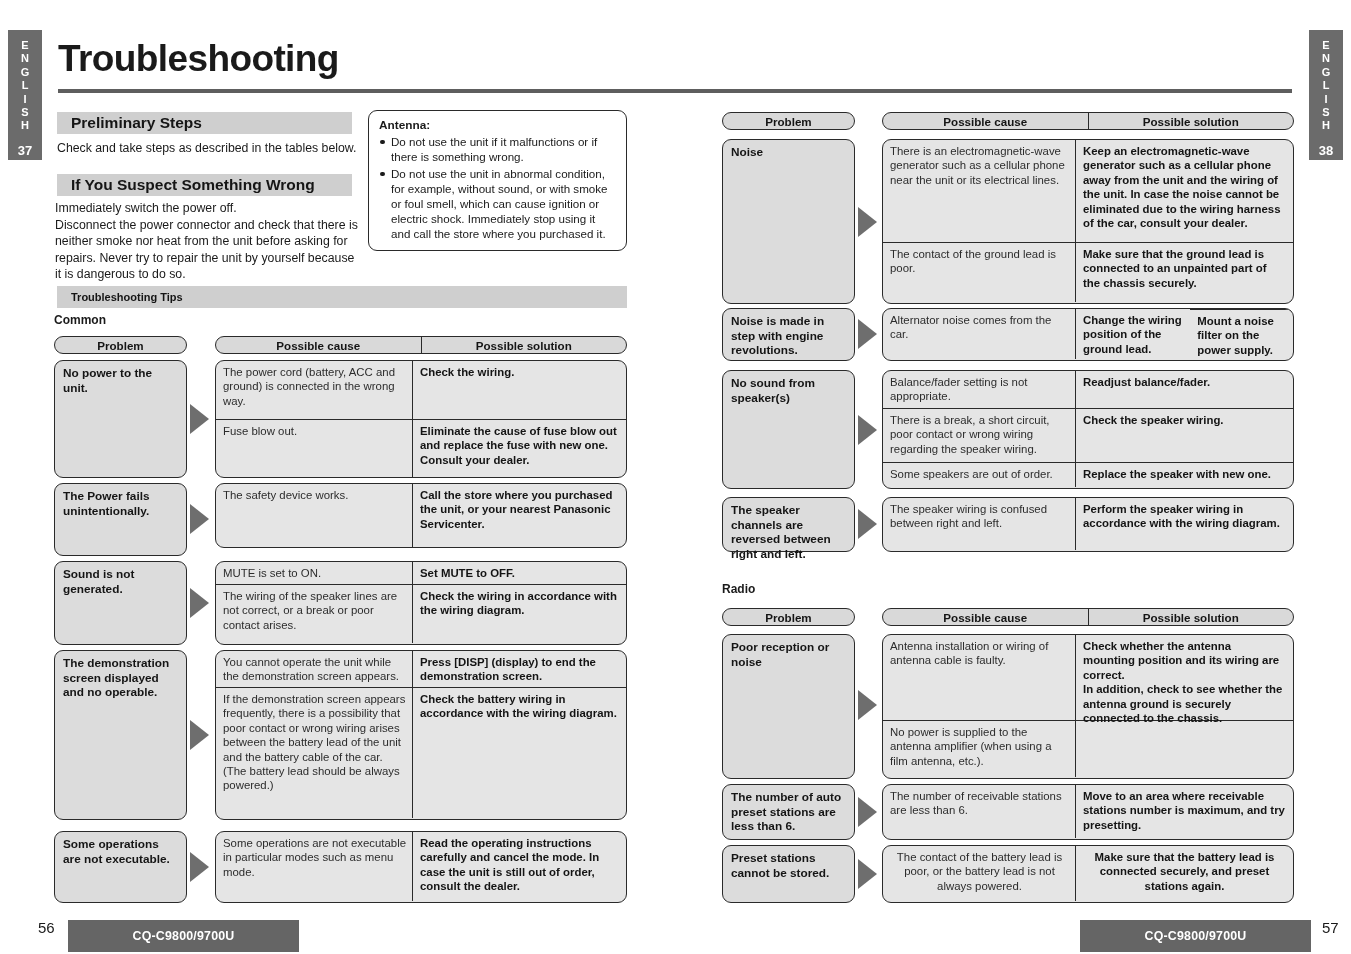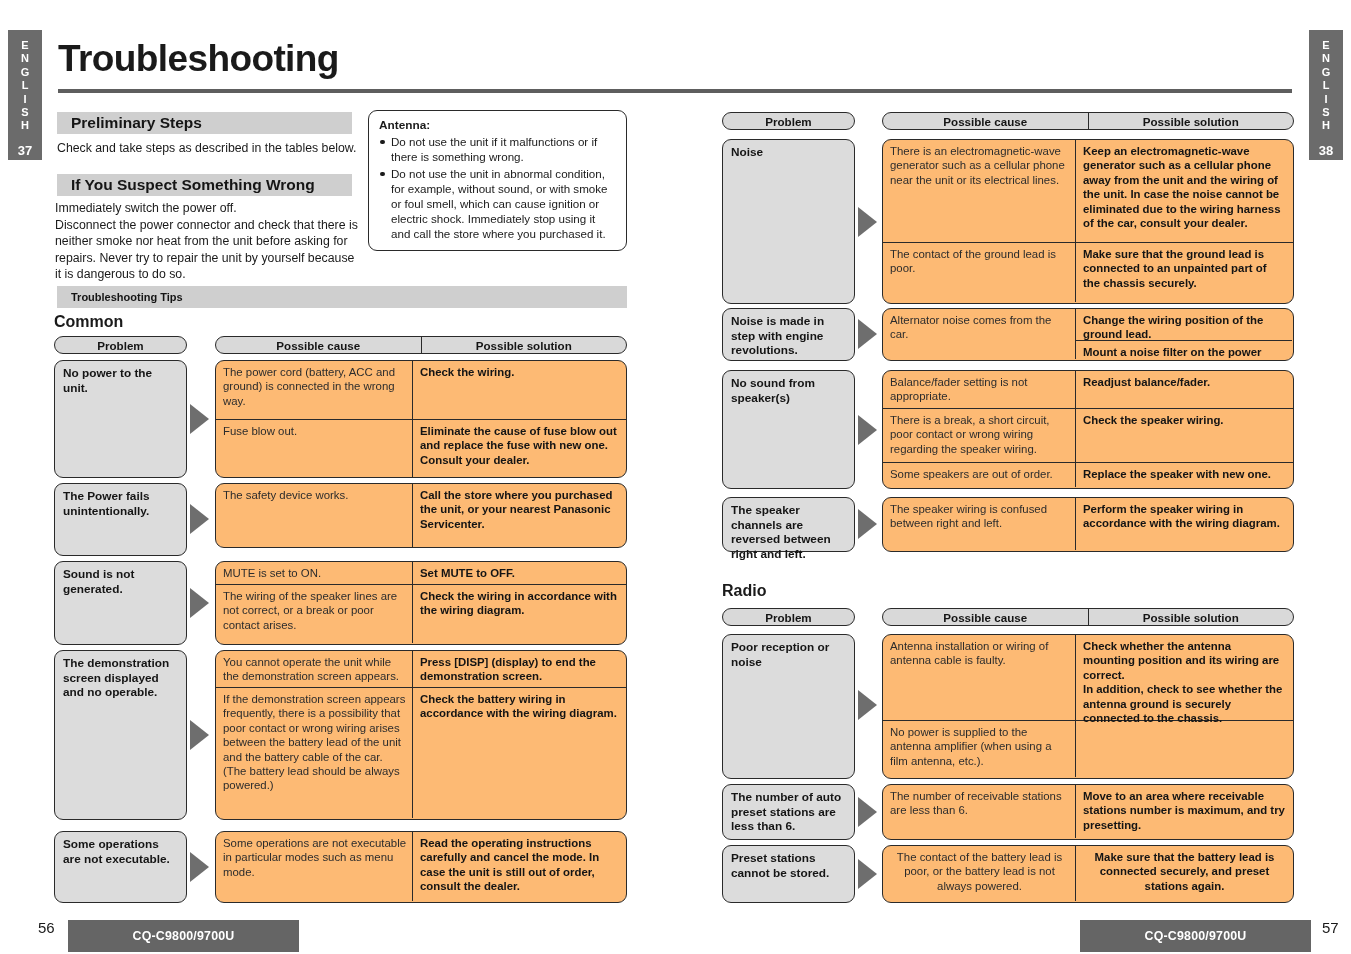--- a/index.html
+++ b/index.html
@@ -56,21 +56,21 @@
   }
   .caution .c-title{ font-weight:bold; font-size:11.8px; margin-bottom:1px; }
   .caution ul{ margin:0; padding:0; list-style:none; }
   .caution li{ position:relative; padding-left:12px; margin-bottom:2px; }
   .caution li:before{
     content:""; position:absolute; left:1px; top:5.5px;
     width:4.5px; height:4.5px; background:#1a1a1a; border-radius:50%;
   }
 
   
-  .sub-label{ position:absolute; font-size:16px; font-weight:bold; }
+  .sub-label{ position:absolute; font-size:12px; font-weight:bold; }
   .hdr-pill{
     position:absolute; top:0; height:18px;
     background:#d9d9d9; border:1.4px solid #2a2a2a; border-radius:9px;
     font-size:11.6px; font-weight:bold; color:#151515;
     display:flex; align-items:center; justify-content:center;
   }
   .hdr-pill.split{
     display:flex; padding:0;
   }
   .hdr-pill.split > div{
@@ -90,34 +90,34 @@
   .arrow{
     position:absolute; width:0; height:0;
     border-top:15px solid transparent;
     border-bottom:15px solid transparent;
     border-left:19px solid #6e6e6e;
   }
 
   
   .cs-box{
     position:absolute; border:1.6px solid #2a2a2a; border-radius:9px;
-    background:#fdba74; overflow:hidden;
+    background:#e5e5e5; overflow:hidden;
   }
   .cs-row{ display:flex; border-bottom:1.3px solid #2a2a2a; }
   .cs-row:last-child{ border-bottom:none; }
   .cs-cause{
     border-right:1.3px solid #2a2a2a;
     padding:4px 6px 4px 7px;
     font-size:11.4px; line-height:14.4px; color:#2c2c2c;
   }
   .cs-sol{
     padding:4px 6px 4px 7px;
     font-size:11.4px; line-height:14.4px; font-weight:bold; color:#141414;
   }
-  .cs-sol.stack{ padding:0; display:flex; flex-direction:column; }
+  .cs-sol.stack{ padding:0; display:flex; flex-direction:row; }
   .cs-sol.stack > div{ padding:4px 6px 4px 7px; }
   .cs-sol.stack > div + div{ border-top:1.3px solid #2a2a2a; }
 
   
   .foot-bar{
     position:absolute; height:32px; background:#656565; color:#fff;
     font-size:12.4px; font-weight:bold; letter-spacing:0.2px;
     display:flex; align-items:center; justify-content:center;
   }
   .foot-num{ position:absolute; font-size:15px; color:#1a1a1a; }

